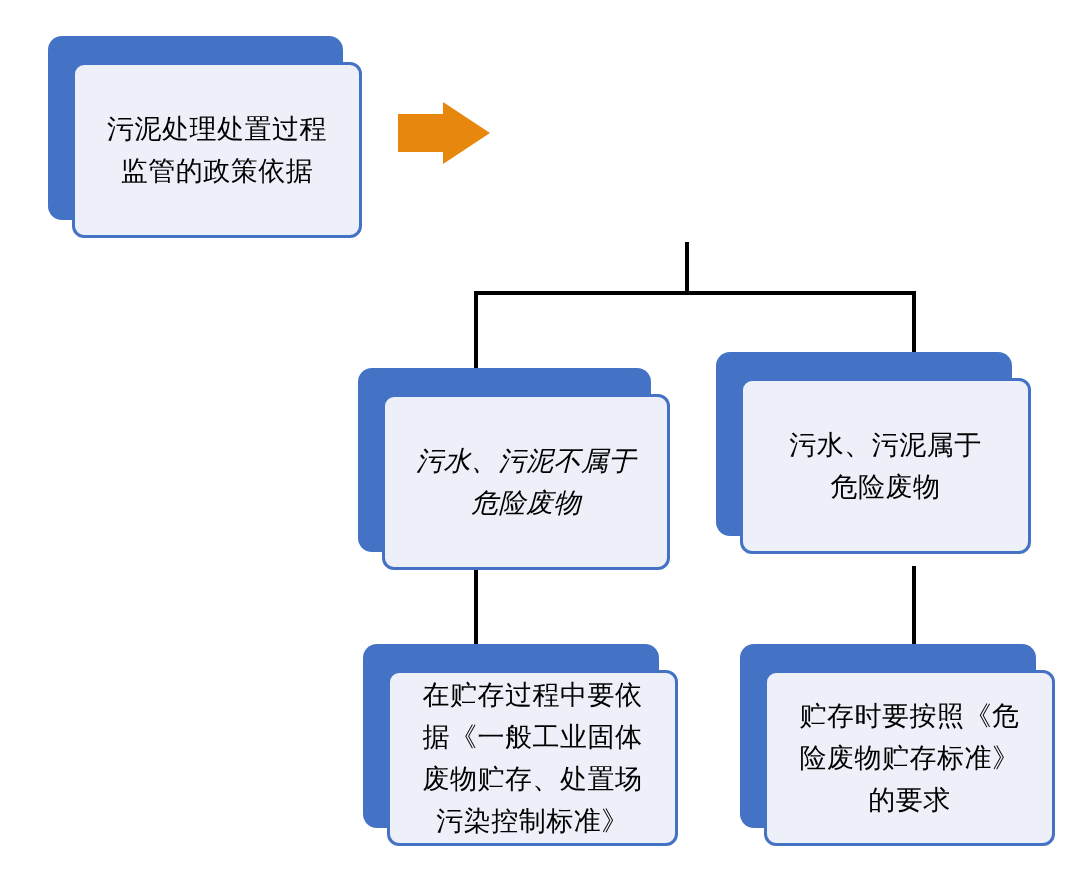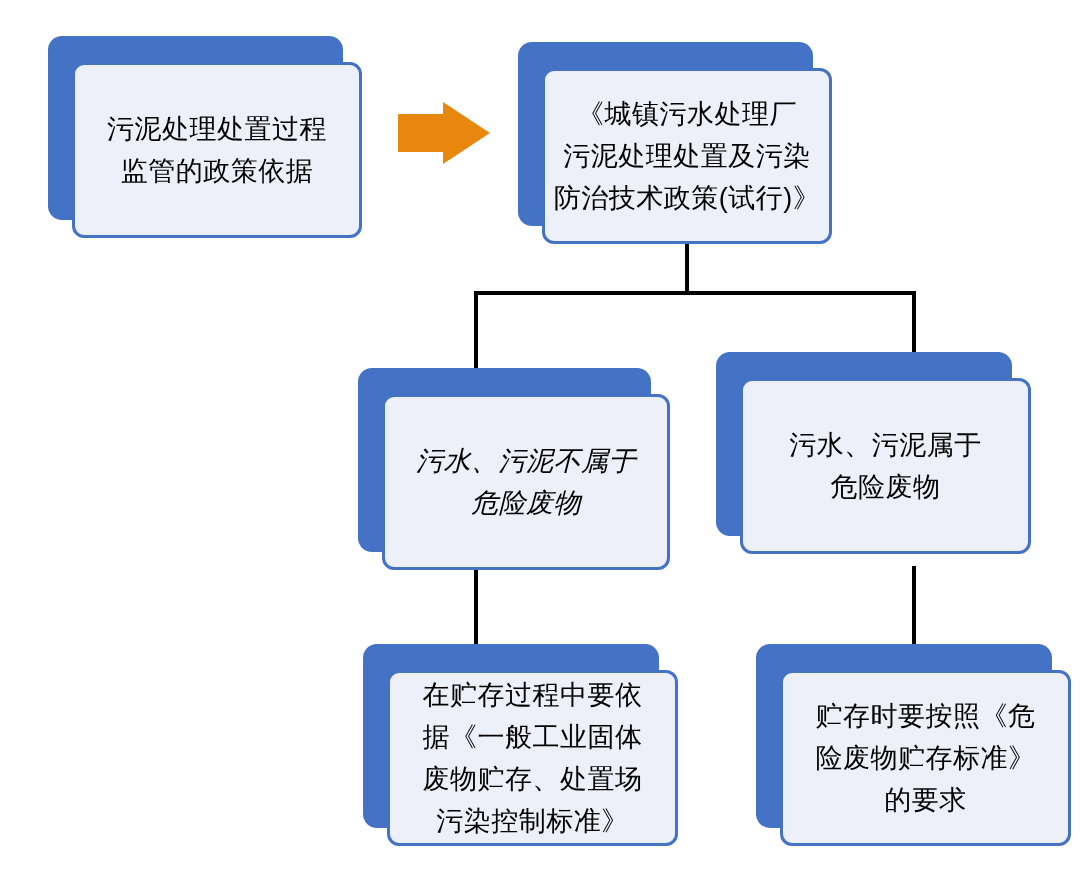--- a/index.html
+++ b/index.html
@@ -73,28 +73,20 @@
   </svg>
 
   <div class="node" style="left:48px; top:36px; width:295px; height:184px;">
     <div class="back"></div>
     <div class="front">
       <span class="txt">污泥处理处置过程
 监管的政策依据</span>
     </div>
   </div>
 
-  <div class="node" style="left:518px; top:42px; width:295px; height:184px;">
-    <div class="back"></div>
-    <div class="front">
-      <span class="txt">《城镇污水处理厂
-污泥处理处置及污染
-防治技术政策(试行)》</span>
-    </div>
-  </div>
 
   <div class="node" style="left:358px; top:368px; width:293px; height:184px;font-style:italic;">
     <div class="back"></div>
     <div class="front">
       <span class="txt">污水、污泥不属于
 危险废物</span>
     </div>
   </div>
 
   <div class="node" style="left:716px; top:352px; width:296px; height:184px;">
@@ -108,21 +100,21 @@
   <div class="node" style="left:356px; top:644px; width:296px; height:184px;margin-left:7px;">
     <div class="back"></div>
     <div class="front">
       <span class="txt">在贮存过程中要依
 据《一般工业固体
 废物贮存、处置场
 污染控制标准》</span>
     </div>
   </div>
 
-  <div class="node" style="left:756px; top:644px; width:296px; height:184px;">
+  <div class="node" style="left:740px; top:644px; width:296px; height:184px;">
     <div class="back"></div>
     <div class="front">
       <span class="txt">贮存时要按照《危
 险废物贮存标准》
 的要求</span>
     </div>
   </div>
 
 </div>
 

